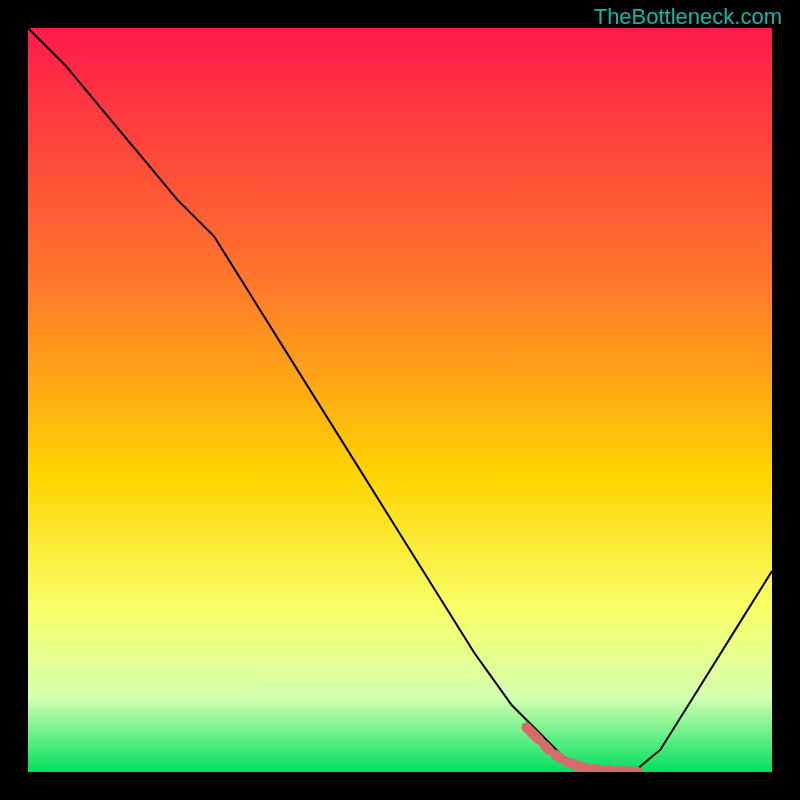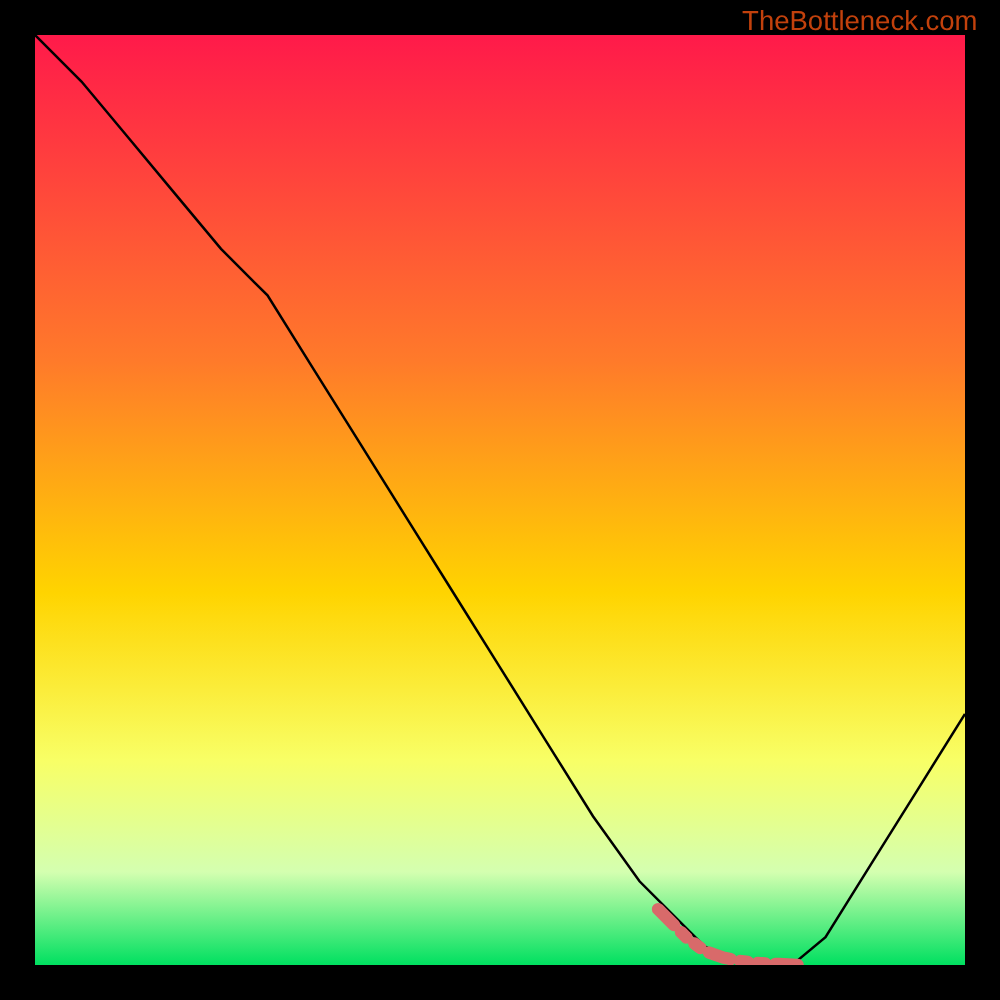--- a/index.html
+++ b/index.html
@@ -1,18 +1,18 @@
 <!DOCTYPE html>
 <html><head>
 <meta charset="utf-8">
 <style>
   * { margin: 0; padding: 0; box-sizing: border-box; }
   body { width: 800px; height: 800px; position: relative; background: #fff; font-family: Arial, sans-serif; }
   .outer { position: absolute; top: 0; left: 0; width: 800px; height: 800px; background: #000; }
-  .watermark { position: absolute; top: 4px; right: 18px; color: #c2410c; font-size: 22px; font-weight: 500; z-index: 10; }
+  .watermark { position: absolute; top: 4px; right: 18px; color: #14b8a6; font-size: 22px; font-weight: 500; z-index: 10; }
   .plot { position: absolute; top: 28px; left: 28px; width: 744px; height: 744px; }
   svg { display: block; }
 </style>
 </head>
 <body>
 
 <div class="outer">
   <div class="watermark">TheBottleneck.com</div>
   <div class="plot">
     <svg id="chart-svg" width="744" height="744" viewBox="0 0 744 744">

